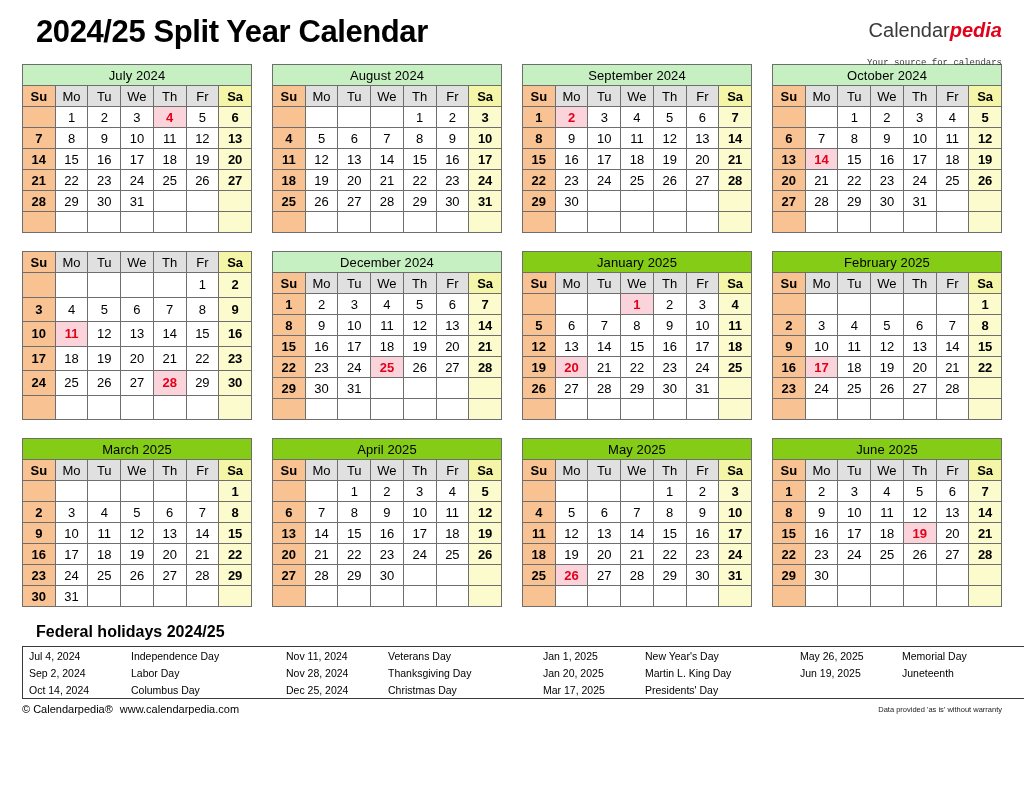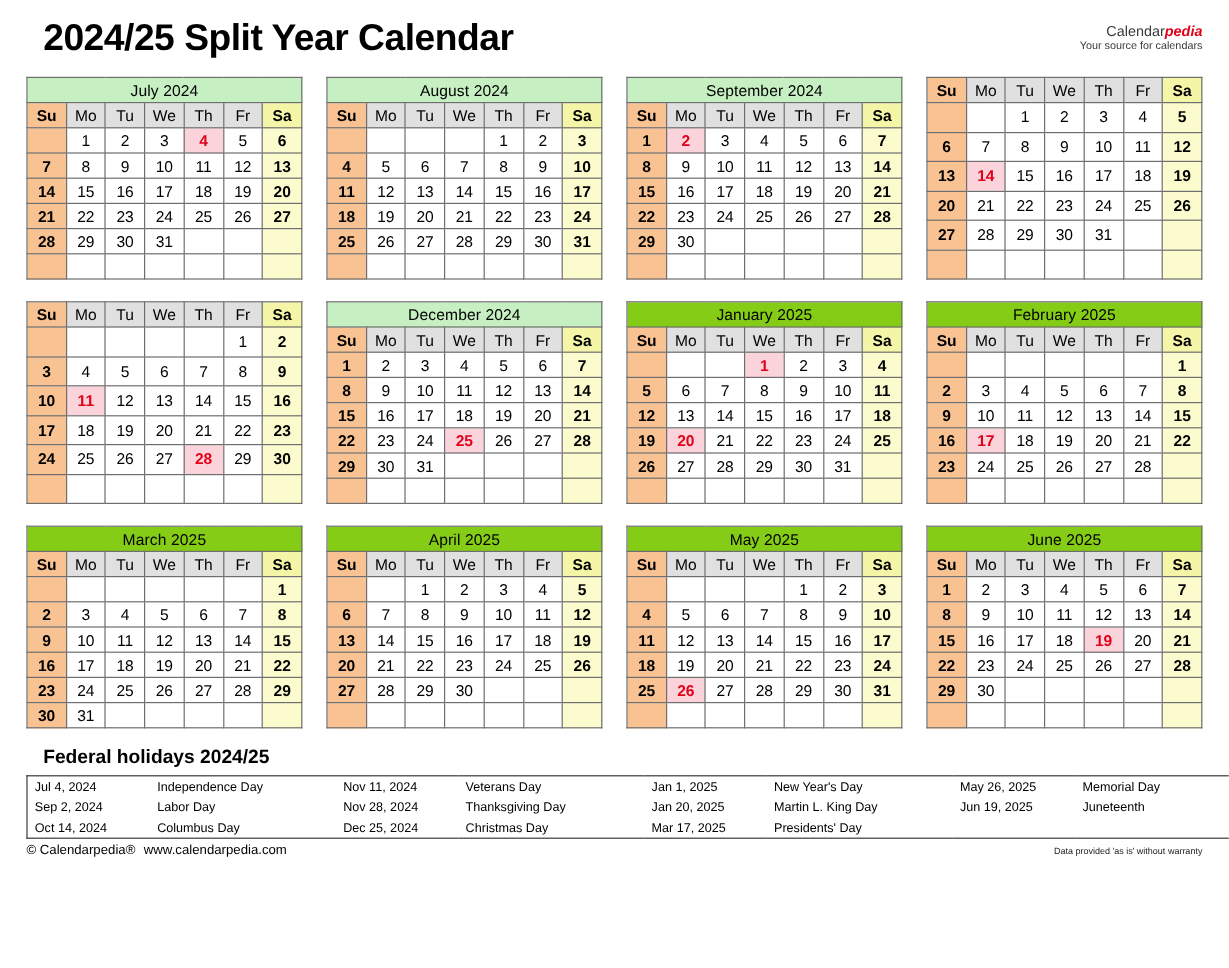--- a/index.html
+++ b/index.html
@@ -37,35 +37,36 @@
     white-space: nowrap;
   }
   .brand {
     position: absolute;
     right: 0px;
     top: 20px;
     text-align: right;
     line-height: 1.05;
   }
   .brand-main {
-    font-size: 12px;
+    font-size: 20px;
     font-weight: normal;
     color: #3a3a3a;
     white-space: nowrap;
   }
   .brand-main .pedia {
     color: #e2001a;
     font-weight: bold;
     font-style: italic;
   }
   .brand-sub {
     font-size: 9px;
     color: #3a3a3a;
-    margin-top: 1px;
+    margin-top: 18px;
     white-space: nowrap;
+    font-family: Liberation Mono, monospace;
   }
 
   
   .months-grid {
     display: grid;
     grid-template-columns: repeat(4, 230px);
     grid-auto-rows: auto;
     column-gap: 20px;
     row-gap: 18px;
     margin-top: 2px;
@@ -383,20 +384,23 @@
             <td class="day"></td>
             <td class="day"></td>
             <td class="day"></td>
             <td class="day"></td>
             <td class="day sa"></td>
           </tr>
         </tbody>
       </table>
       <table class="month">
         <thead>
+          <tr>
+            <th colspan="7" class="month-title y2024">October 2024</th>
+          </tr>
           <tr>
             <th class="dow su">Su</th>
             <th class="dow">Mo</th>
             <th class="dow">Tu</th>
             <th class="dow">We</th>
             <th class="dow">Th</th>
             <th class="dow">Fr</th>
             <th class="dow sa">Sa</th>
           </tr>
         </thead>

